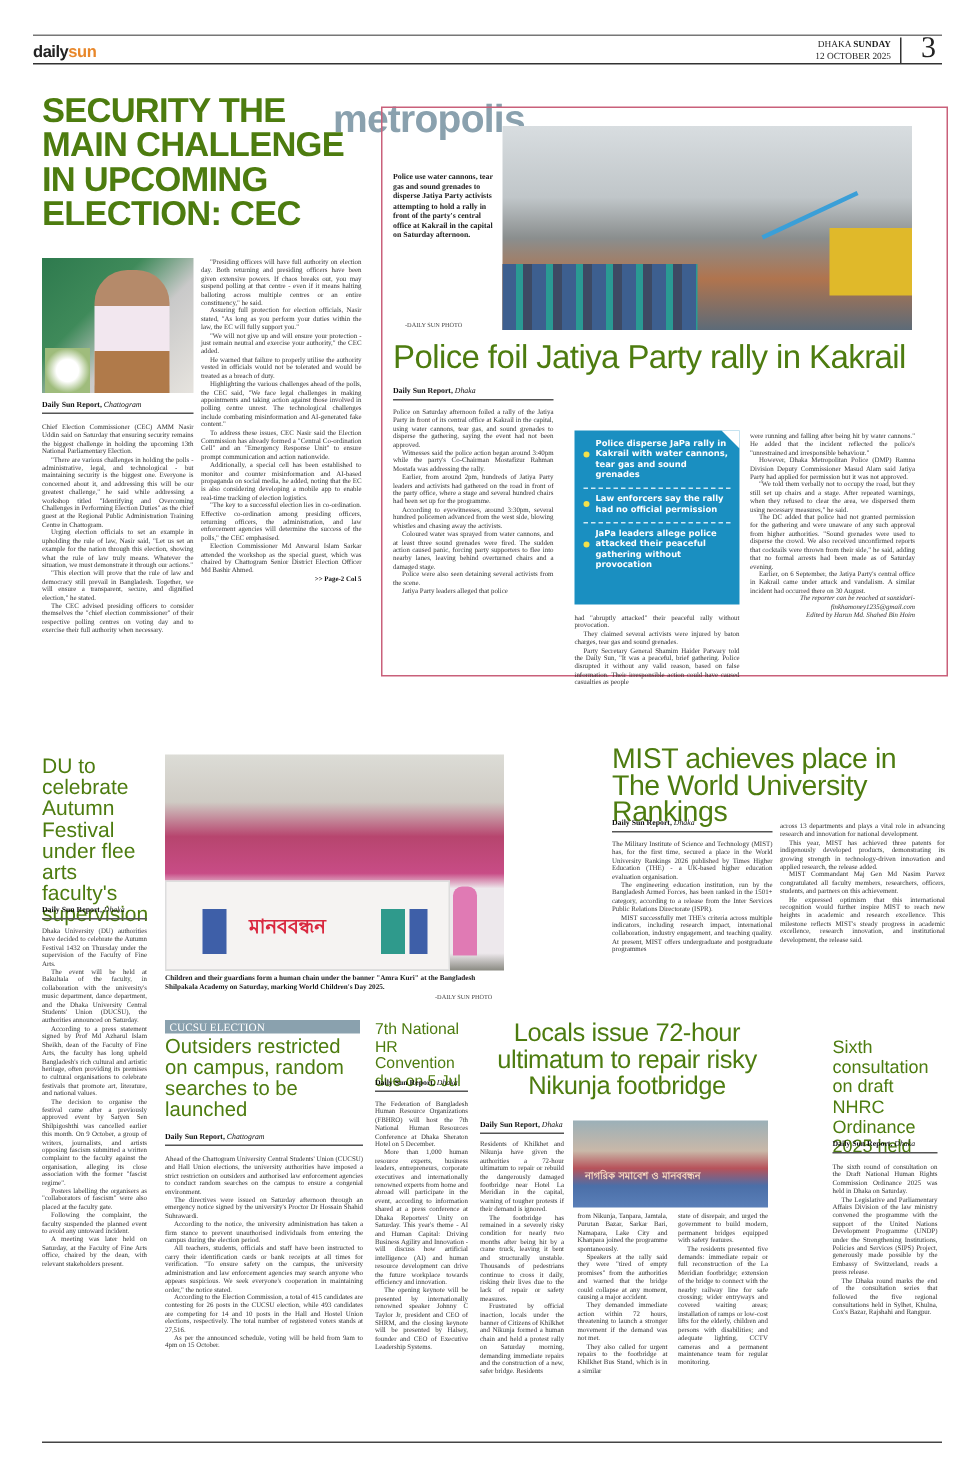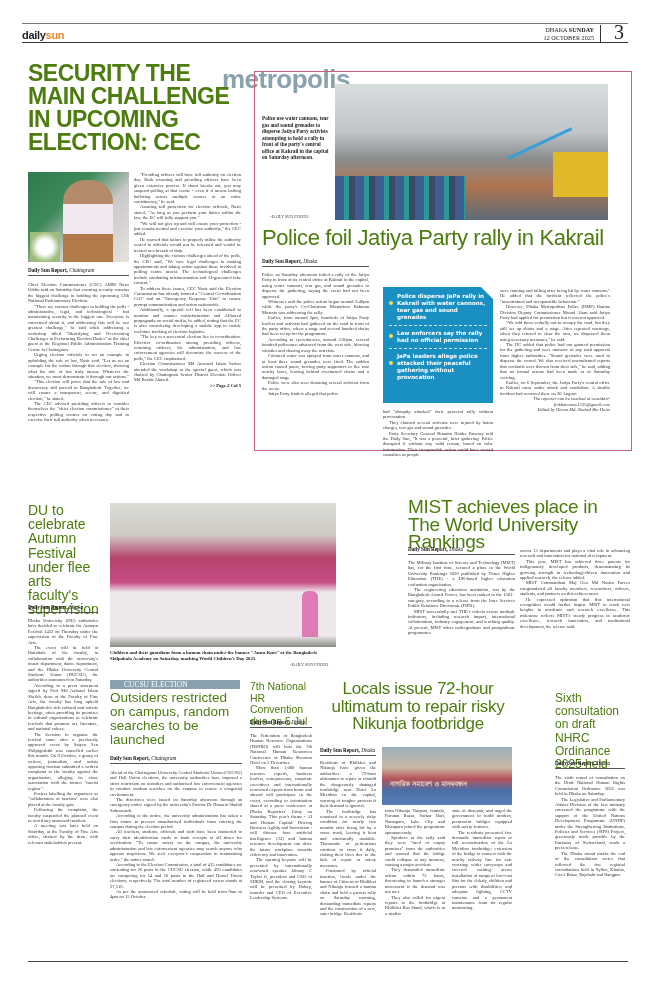--- a/index.html
+++ b/index.html
@@ -120,20 +120,26 @@
   <p class="first">Dhaka University (DU) authorities have decided to celebrate the Autumn Festival 1432 on Thursday under the supervision of the Faculty of Fine Arts.</p>
   <p>The event will be held at Bakultala of the faculty, in collaboration with the university's music department, dance department, and the Dhaka University Central Students' Union (DUCSU), the authorities announced on Saturday.</p>
   <p>According to a press statement signed by Prof Md Azharul Islam Sheikh, dean of the Faculty of Fine Arts, the faculty has long upheld Bangladesh's rich cultural and artistic heritage, often providing its premises to cultural organisations to celebrate festivals that promote art, literature, and national values.</p>
   <p>The decision to organise the festival came after a previously approved event by Satyen Sen Shilpigoshthi was cancelled earlier this month. On 9 October, a group of writers, journalists, and artists opposing fascism submitted a written complaint to the faculty against the organisation, alleging its close association with the former "fascist regime".</p>
   <p>Posters labelling the organisers as "collaborators of fascism" were also placed at the faculty gate.</p>
   <p>Following the complaint, the faculty suspended the planned event to avoid any untoward incident.</p>
   <p>A meeting was later held on Saturday, at the Faculty of Fine Arts office, chaired by the dean, with relevant stakeholders present.</p>
 </div>
 
 <div class="abs photo" style="left:110px;top:503px;width:226px;height:144px;background:linear-gradient(180deg,#dcdcd6 0%,#cfcbc4 22%,#b7456e 38%,#c84c86 55%,#ede8ec 62%,#ede8ec 92%,#8a8a82 100%);">
+  <div class="abs" style="left:0;top:84px;width:190px;height:60px;background:#f5f3f2;border:0.5px solid #ddd;">
+    <div class="abs" style="left:55px;top:20px;font-family:'DejaVu Sans',sans-serif;font-size:13px;font-weight:bold;color:#d9283f;">মানববন্ধন</div>
+    <div class="abs" style="left:24px;top:18px;width:16px;height:30px;background:#3e5fa8;"></div>
+    <div class="abs" style="left:143px;top:18px;width:16px;height:30px;background:#2f9a8c;"></div>
+    <div class="abs" style="left:162px;top:18px;width:12px;height:30px;background:#3e5fa8;"></div>
+  </div>
   <div class="abs" style="left:192px;top:88px;width:16px;height:46px;background:#e07ab4;border-radius:6px 6px 0 0;"></div>
 </div>
 <div class="abs caption" style="left:110px;top:650px;width:226px;">Children and their guardians form a human chain under the banner "Amra Kuri" at the Bangladesh Shilpakala Academy on Saturday, marking World Children's Day 2025.</div>
 <div class="abs credit" style="left:290px;top:662px;">-DAILY SUN PHOTO</div>
 
 <div class="abs hd" style="left:408px;top:498px;width:224px;font-size:19px;line-height:17.5px;letter-spacing:-0.3px;">MIST achieves place in The World University Rankings</div>
 <div class="abs byline" style="left:408px;top:546px;width:107px;">
   <span>Daily Sun Report,</span> <i>Dhaka</i>
 </div>
 <div class="abs txt" style="left:408px;top:560px;width:107px;">
@@ -141,21 +147,21 @@
   <p>The engineering education institution, run by the Bangladesh Armed Forces, has been ranked in the 1501+ category, according to a release from the Inter Services Public Relations Directorate (ISPR).</p>
   <p>MIST successfully met THE's criteria across multiple indicators, including research impact, international collaboration, industry engagement, and teaching quality. At present, MIST offers undergraduate and postgraduate programmes</p>
 </div>
 <div class="abs txt" style="left:520px;top:548px;width:110px;">
   <p class="first">across 13 departments and plays a vital role in advancing research and innovation for national development.</p>
   <p>This year, MIST has achieved three patents for indigenously developed products, demonstrating its growing strength in technology-driven innovation and applied research, the release added.</p>
   <p>MIST Commandant Maj Gen Md Nasim Parvez congratulated all faculty members, researchers, officers, students, and partners on this achievement.</p>
   <p>He expressed optimism that this international recognition would further inspire MIST to reach new heights in academic and research excellence. This milestone reflects MIST's steady progress in academic excellence, research innovation, and institutional development, the release said.</p>
 </div>
 
-<div class="abs" style="left:110px;top:680px;width:130px;height:9px;background:#8aa1ae;color:#fff;font-family:'Liberation Serif',serif;font-size:7.5px;line-height:9px;padding-left:14px;">CUCSU ELECTION</div>
+<div class="abs" style="left:110px;top:680px;width:130px;height:9px;background:#8aa1ae;color:#fff;font-family:'Liberation Serif',serif;font-size:7.5px;line-height:9px;padding-left:3px;">CUCSU ELECTION</div>
 <div class="abs hd" style="left:110px;top:691px;width:132px;font-size:13.5px;line-height:14px;">Outsiders restricted on campus, random searches to be launched</div>
 <div class="abs byline" style="left:110px;top:755px;width:132px;">
   <span>Daily Sun Report,</span> <i>Chattogram</i>
 </div>
 <div class="abs txt" style="left:110px;top:770px;width:132px;">
   <p class="first">Ahead of the Chattogram University Central Students' Union (CUCSU) and Hall Union elections, the university authorities have imposed a strict restriction on outsiders and authorised law enforcement agencies to conduct random searches on the campus to ensure a congenial environment.</p>
   <p>The directives were issued on Saturday afternoon through an emergency notice signed by the university's Proctor Dr Hossain Shahid Suhrawardi.</p>
   <p>According to the notice, the university administration has taken a firm stance to prevent unauthorised individuals from entering the campus during the election period.</p>
   <p>All teachers, students, officials and staff have been instructed to carry their identification cards or bank receipts at all times for verification. "To ensure safety on the campus, the university administration and law enforcement agencies may search anyone who appears suspicious. We seek everyone's cooperation in maintaining order," the notice stated.</p>
   <p>According to the Election Commission, a total of 415 candidates are contesting for 26 posts in the CUCSU election, while 493 candidates are competing for 14 and 10 posts in the Hall and Hostel Union elections, respectively. The total number of registered voters stands at 27,516.</p>

